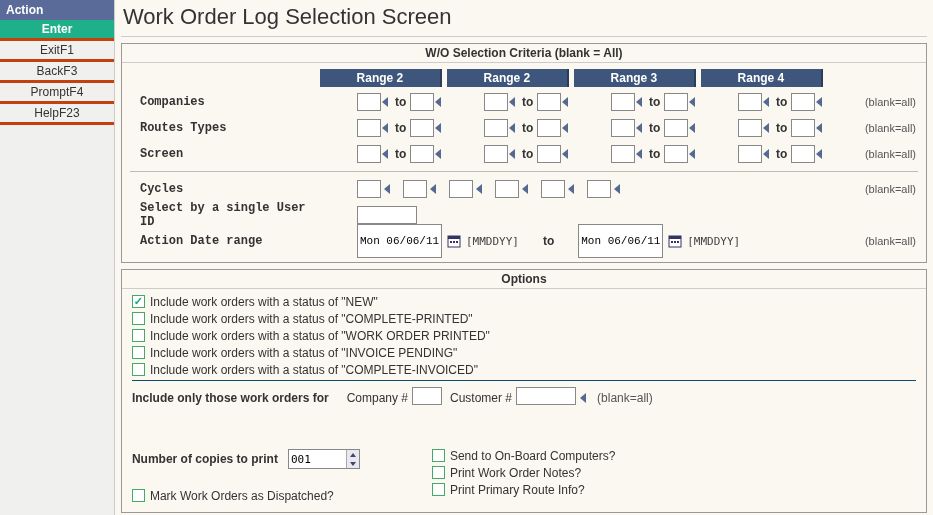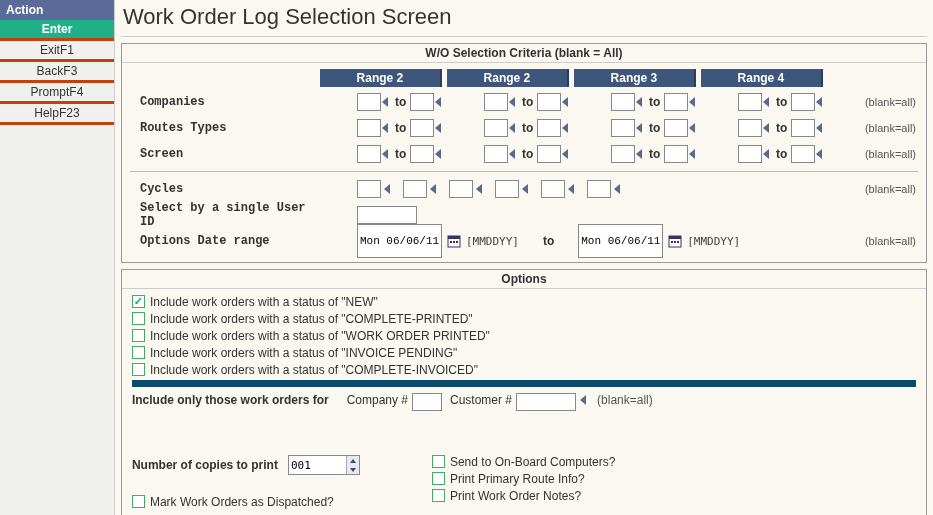--- a/index.html
+++ b/index.html
@@ -138,22 +138,22 @@
   .chk-row { display: flex; margin-bottom: 3px; font-size: 12px; }
   .chk {
     width: 13px; height: 13px; border: 1px solid #4a6; background: #fff;
     margin-right: 5px; display: inline-flex; align-items: center; justify-content: center;
     cursor: pointer;
   }
   .chk.checked::after {
     content: "✓"; color: #1a8; font-size: 11px; line-height: 1; font-weight: bold;
   }
   .filter-row {
-    display: flex; align-items: flex-start; font-weight: bold;
-    padding: 6px 0; border-top: 7px solid #0c4a6e; margin-top: 0;
+    display: flex; align-items: flex-end; font-weight: bold;
+    padding: 6px 0; border-top: 1px solid #0c4a6e; margin-top: 0;
   }
   .filter-row .lbl { margin-right: 10px; }
   .filter-row .sub { font-weight: normal; margin: 0 4px 0 8px; }
   .small-input { width: 30px; height: 18px; border: 1px solid #888; background: #fff; }
   .med-input { width: 60px; height: 18px; border: 1px solid #888; background: #fff; }
   .bottom-grid {
     display: flex; margin-top: 38px;
   }
   .bottom-left { width: 300px; }
   .bottom-right { flex: 1; }
@@ -476,21 +476,21 @@
         </div>
 
         <div class="crit-row">
           <div class="crit-label">Select by a single User ID</div>
           <div class="crit-ranges">
             <input class="userid-input" style="">
           </div>
         </div>
 
         <div class="crit-row">
-          <div class="crit-label">Options Date range</div>
+          <div class="crit-label">Action Date range</div>
           <div class="crit-ranges date-row">
             <input class="date-input" value="Mon 06/06/11" style="">
             <span class="cal-icon">
               <svg viewBox="0 0 14 14">
                   <rect x="1" y="2" width="12" height="11" fill="#fff" stroke="#336"></rect>
                   <rect x="1" y="2" width="12" height="3" fill="#336"></rect>
                   <rect x="3" y="7" width="2" height="2" fill="#336"></rect>
                   <rect x="6" y="7" width="2" height="2" fill="#336"></rect>
                   <rect x="9" y="7" width="2" height="2" fill="#336"></rect>
                 </svg>
@@ -577,24 +577,24 @@
               <span>Mark Work Orders as Dispatched?</span>
             </div>
           </div>
           <div class="bottom-right">
             <div class="chk-row">
               <span class="chk"></span>
               <span>Send to On-Board Computers?</span>
             </div>
             <div class="chk-row">
               <span class="chk"></span>
-              <span>Print Primary Route Info?</span>
+              <span>Print Work Order Notes?</span>
             </div>
             <div class="chk-row">
               <span class="chk"></span>
-              <span>Print Work Order Notes?</span>
+              <span>Print Primary Route Info?</span>
             </div>
           </div>
         </div>
       </div>
     </div>
   </div>
 </div>
 
 </body></html>

